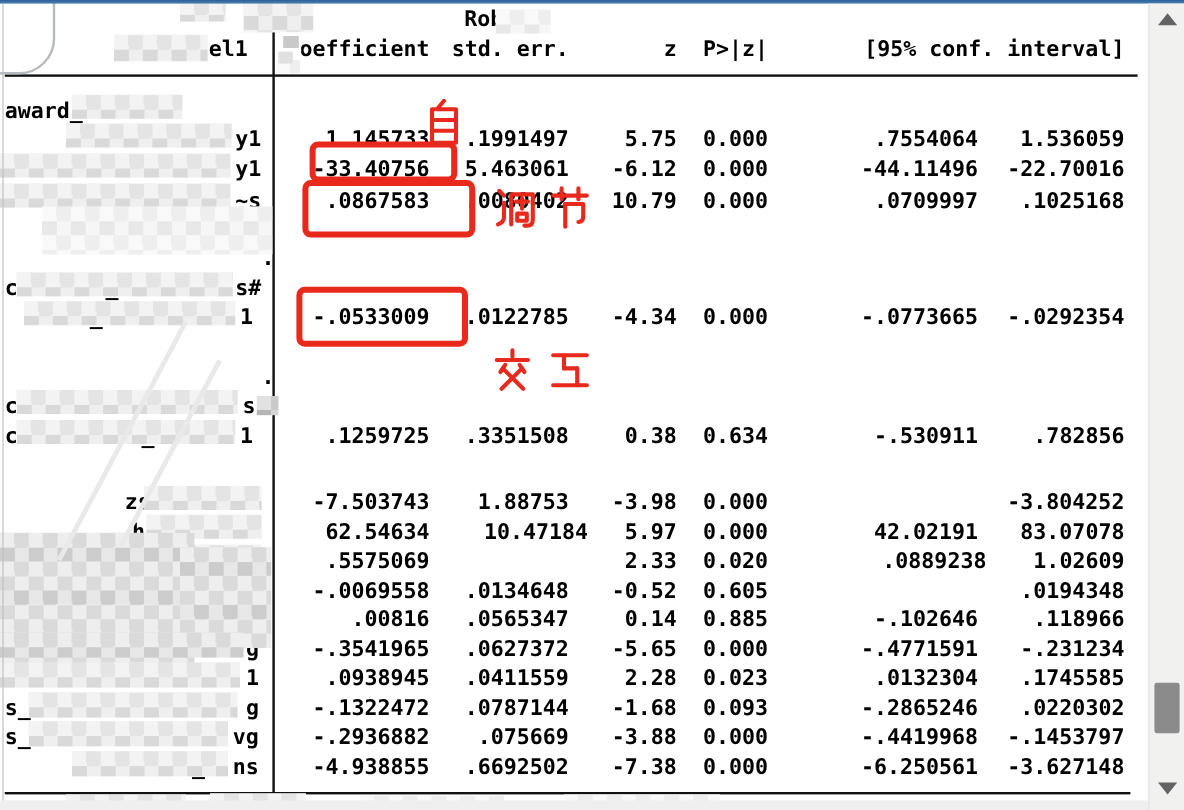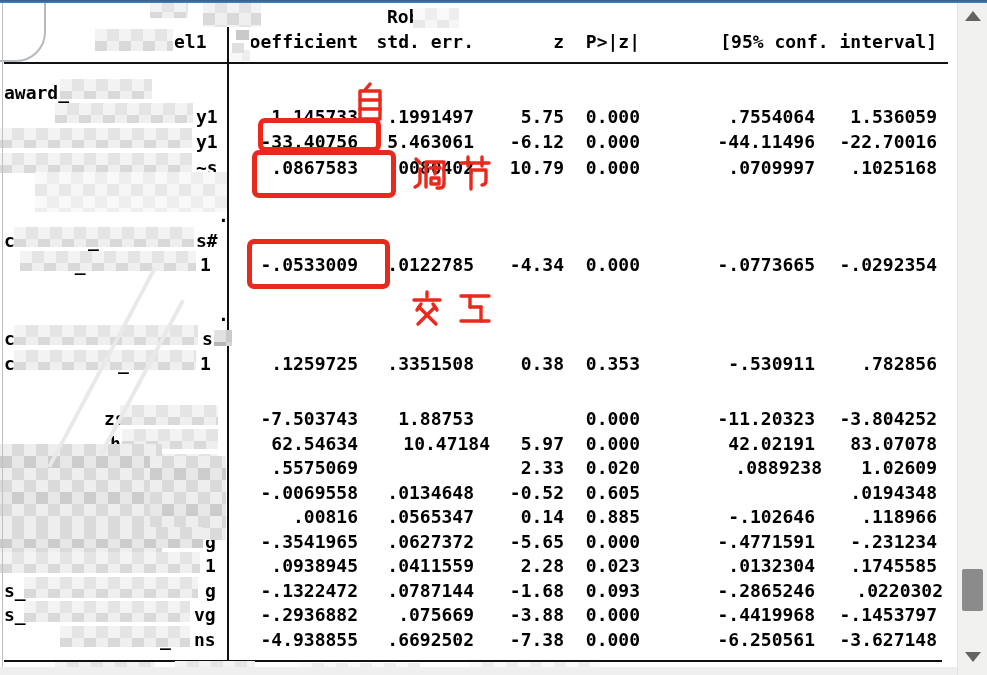--- a/index.html
+++ b/index.html
@@ -119,30 +119,30 @@
         <span class="frag" style="left: 98px;">f</span>
         <span class="frag" style="left: 202px;">s</span>
       </div>
       <div class="row mono" style="top: 351px;">
         <span class="frag" style="left: 4px;">c</span>
         <span class="frag" style="left: 118px;">_</span>
         <span class="frag" style="left: 200px;">1</span>
         <span class="val" style="width: 358px;">.1259725</span>
         <span class="val" style="width: 474px;">.3351508</span>
         <span class="val" style="width: 564px;">0.38</span>
-        <span class="val" style="width: 640px;">0.353</span>
+        <span class="val" style="width: 640px;">0.634</span>
         <span class="val" style="width: 815px;">-.530911</span>
         <span class="val" style="width: 937px;">.782856</span>
       </div>
       <div class="row mono" style="top: 406px;">
         <span class="frag" style="left: 104px;">zs</span>
         <span class="val" style="width: 358px;">-7.503743</span>
         <span class="val" style="width: 474px;">1.88753</span>
-        <span class="val" style="width: 640px;">0.000</span>
-        <span class="val" style="width: 815px;">-11.20323</span>
+        <span class="val" style="width: 564px;">-3.98</span>
+        <span class="val" style="width: 640px;">0.000</span>
         <span class="val" style="width: 937px;">-3.804252</span>
       </div>
       <div class="row mono" style="top: 430.5px;">
         <span class="frag" style="left: 110px;">h</span>
         <span class="val" style="width: 358px;">62.54634</span>
         <span class="val" style="width: 474px; margin-left: 16px;">10.47184</span>
         <span class="val" style="width: 564px;">5.97</span>
         <span class="val" style="width: 640px;">0.000</span>
         <span class="val" style="width: 815px;">42.02191</span>
         <span class="val" style="width: 937px;">83.07078</span>
@@ -191,21 +191,21 @@
       </div>
       <div class="row mono" style="top: 577.5px;">
         <span class="frag" style="left: 4px;">s_</span>
         <span class="frag" style="left: 143px;">m</span>
         <span class="frag" style="left: 205px;">g</span>
         <span class="val" style="width: 358px;">-.1322472</span>
         <span class="val" style="width: 474px;">.0787144</span>
         <span class="val" style="width: 564px;">-1.68</span>
         <span class="val" style="width: 640px;">0.093</span>
         <span class="val" style="width: 815px;">-.2865246</span>
-        <span class="val" style="width: 937px; padding-left: 6px;">.0220302</span>
+        <span class="val" style="width: 937px;">.0220302</span>
       </div>
       <div class="row mono" style="top: 602px;">
         <span class="frag" style="left: 4px;">s_</span>
         <span class="frag" style="left: 143px;">ms</span>
         <span class="frag" style="left: 194px;">vg</span>
         <span class="val" style="width: 358px;">-.2936882</span>
         <span class="val" style="width: 474px;">.075669</span>
         <span class="val" style="width: 564px;">-3.88</span>
         <span class="val" style="width: 640px;">0.000</span>
         <span class="val" style="width: 815px;">-.4419968</span>

